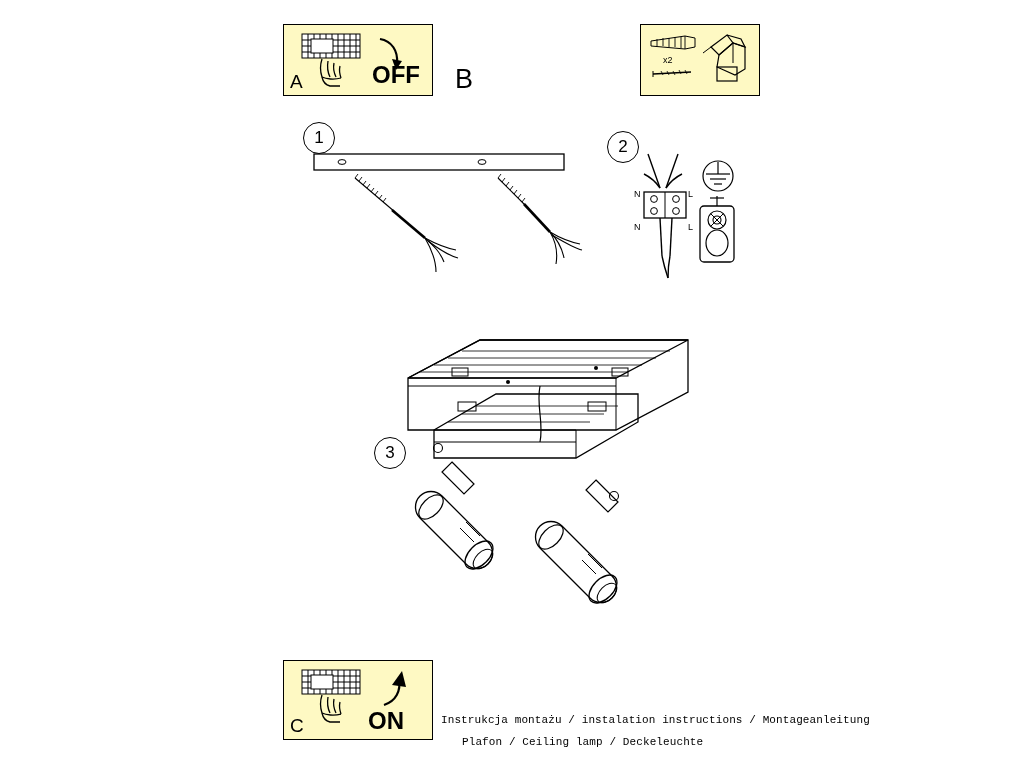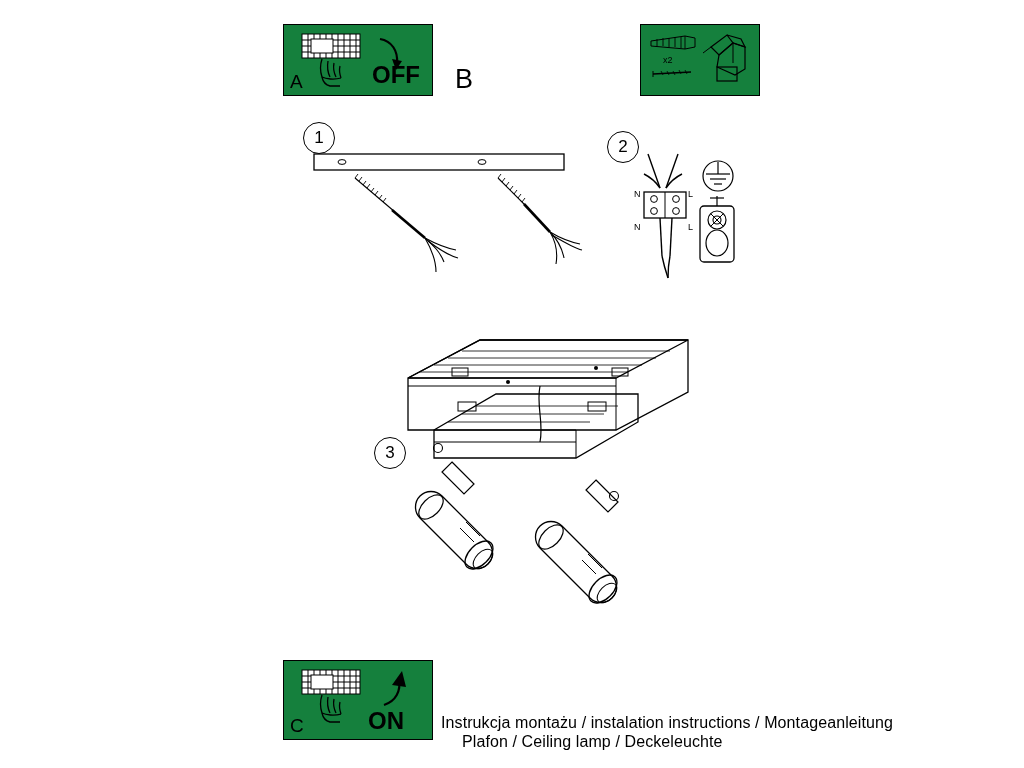--- a/index.html
+++ b/index.html
@@ -18,21 +18,21 @@
     width: 1024px;
     height: 768px;
     background: #ffffff;
   }
   .abs { position: absolute; }
 
   
   .panel-box {
     border: 1.6px solid #000;
     box-sizing: border-box;
-    background: #15803d;
+    background: #fef9c3;
   }
 
   .panel-letter {
     font-size: 19px;
     font-weight: normal;
     color: #000;
     font-family: "Liberation Sans", sans-serif;
   }
   .big-letter {
     font-size: 27px;
@@ -56,23 +56,23 @@
     align-items: center;
     justify-content: center;
     font-size: 17px;
     color: #000;
     background: #fff;
     font-family: "Liberation Sans", sans-serif;
   }
 
   
   .footer-text {
-    font-size: 16px;
-    color: #000;
-    font-family: Liberation Sans, sans-serif;
+    font-size: 11px;
+    color: #000;
+    font-family: Liberation Mono, monospace;
     letter-spacing: 0.1px;
   }
 
   svg { display: block; }
   .ln { stroke: #000; fill: none; }
 </style>
 </head>
 <body>
 
 <div id="sheet">
@@ -338,16 +338,16 @@
         <path d="M100 44 C112 40 117 30 115 18" class="ln" stroke-width="2.2"></path>
         <polygon points="108,24 118,10 122,26" fill="#000"></polygon>
       </g>
     </svg>
     <div class="panel-letter abs" style="left:6px; bottom:2px;">C</div>
     <div class="switch-label abs" style="right:28px; bottom:4px;">ON</div>
   </div>
 
   <div class="abs" style="left:441px; top:714px;">
     <div class="footer-text">Instrukcja montażu / instalation instructions / Montageanleitung</div>
-    <div class="footer-text" style="margin-top:1px;padding-left:21px;">Plafon / Ceiling lamp / Deckeleuchte</div>
+    <div class="footer-text" style="margin-top:10px;padding-left:21px;">Plafon / Ceiling lamp / Deckeleuchte</div>
   </div>
 
 </div>
 
 </body></html>

